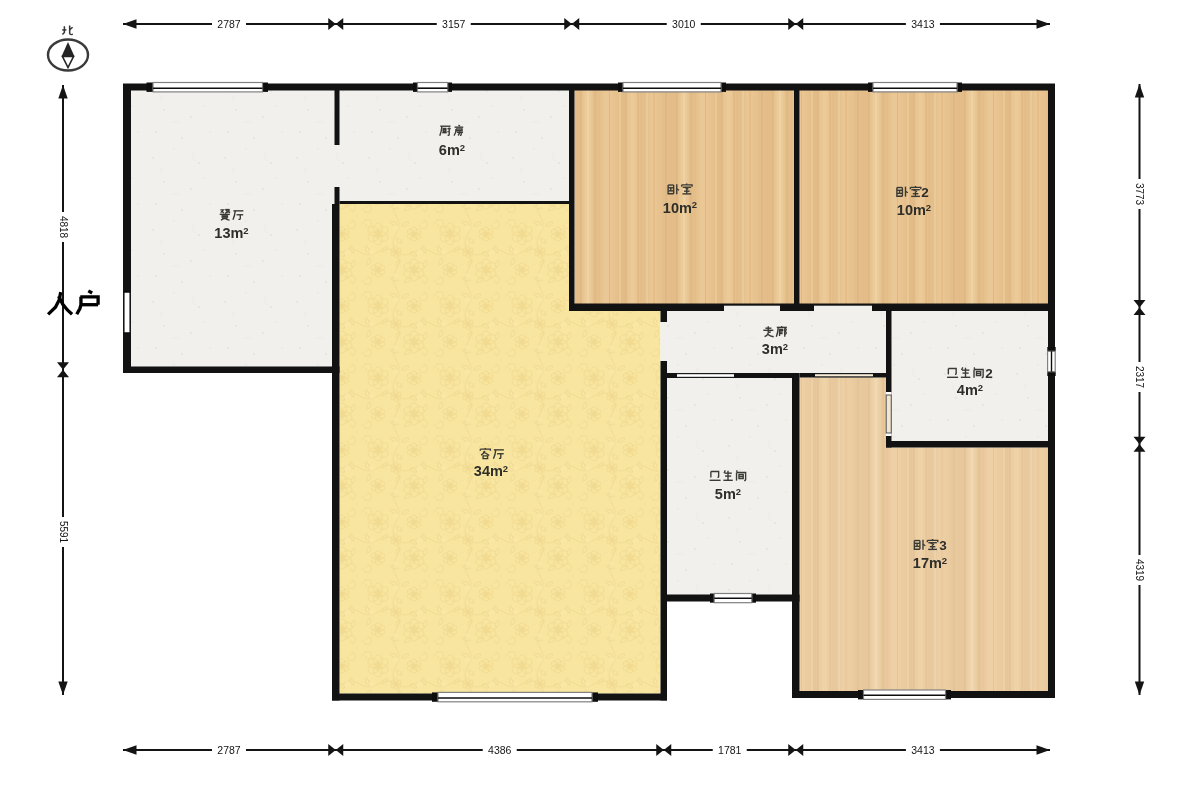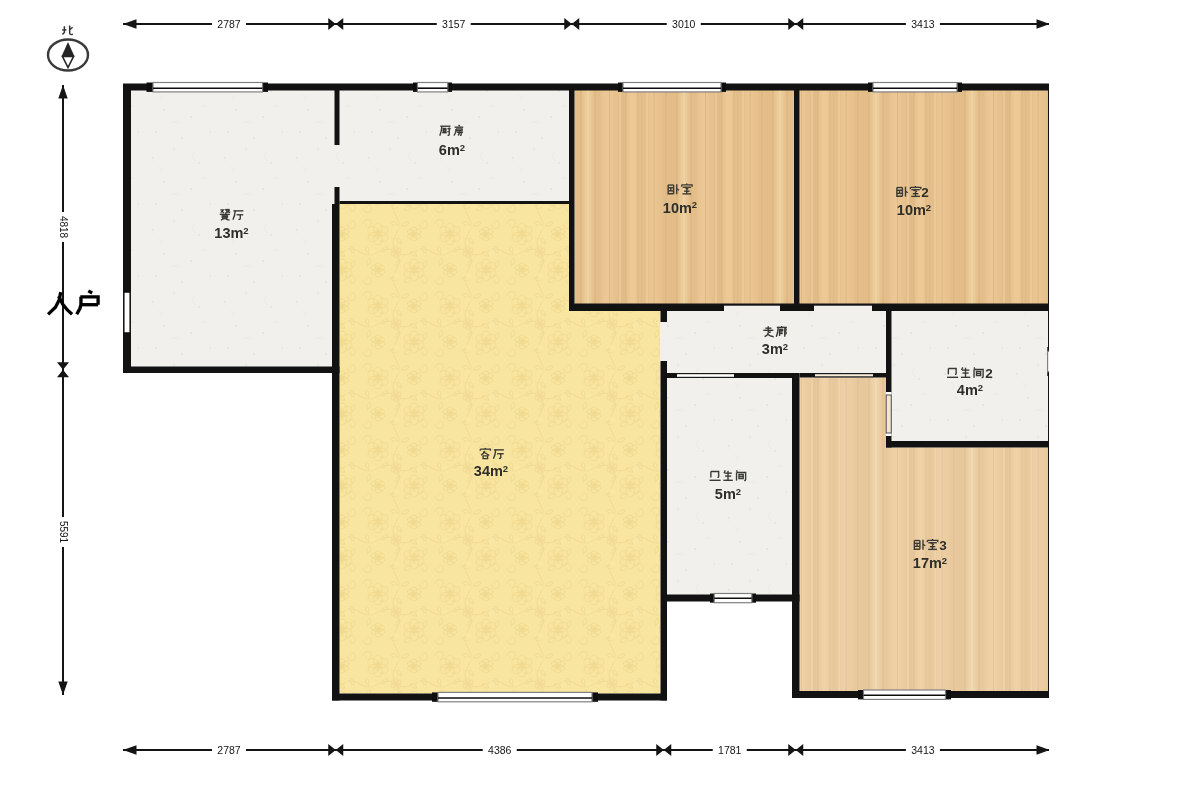--- a/index.html
+++ b/index.html
@@ -1,16 +1,16 @@
 <!DOCTYPE html>
 <html><head>
 <meta charset="utf-8">
 <style>
 html,body{margin:0;padding:0;background:#ffffff;}
-#page{position:relative;width:1049px;height:785px;background:#ffffff;overflow:hidden;font-family:"Liberation Sans",sans-serif;}
+#page{position:relative;width:1177px;height:785px;background:#ffffff;overflow:hidden;font-family:"Liberation Sans",sans-serif;}
 </style>
 </head>
 <body>
 <div id="page">
 <svg width="1177" height="785" viewBox="0 0 1177 785" xmlns="http://www.w3.org/2000/svg">
 <defs>
 <filter id="wb" x="-10%" y="-10%" width="120%" height="120%">
           <feGaussianBlur stdDeviation="1.8 0.3"></feGaussianBlur>
         </filter>
 <pattern id="wood" width="96" height="400" patternUnits="userSpaceOnUse">

